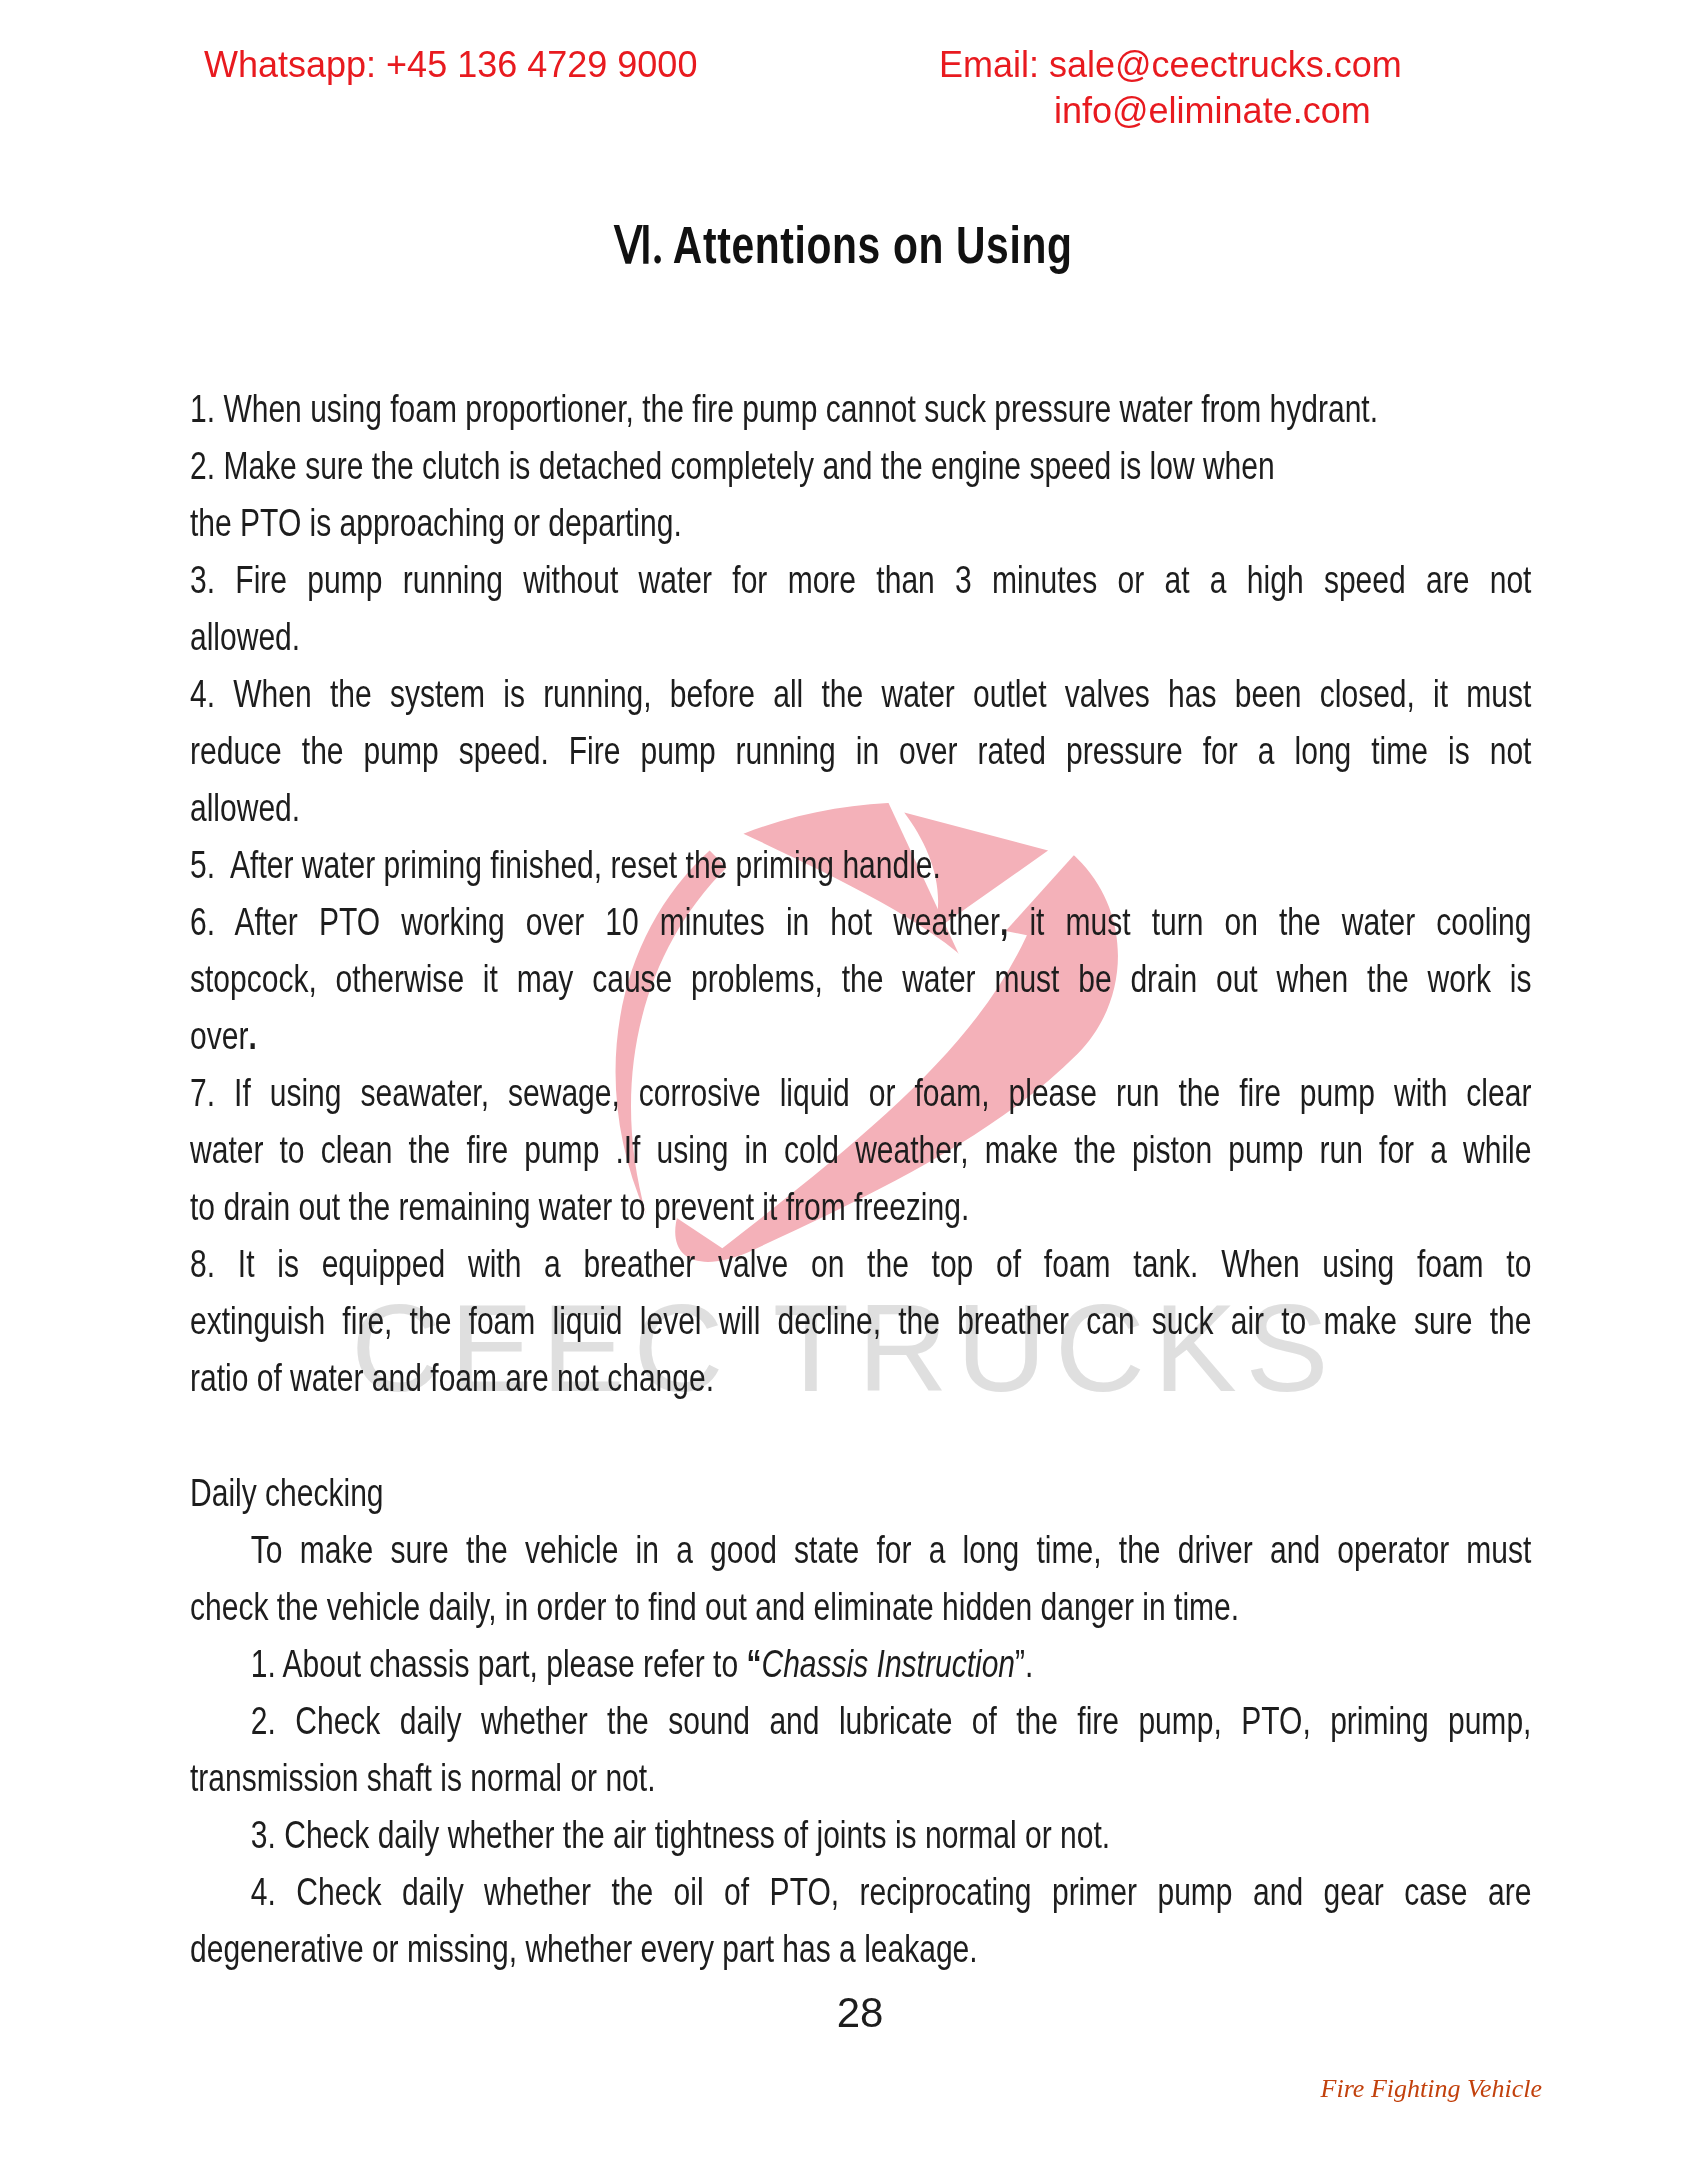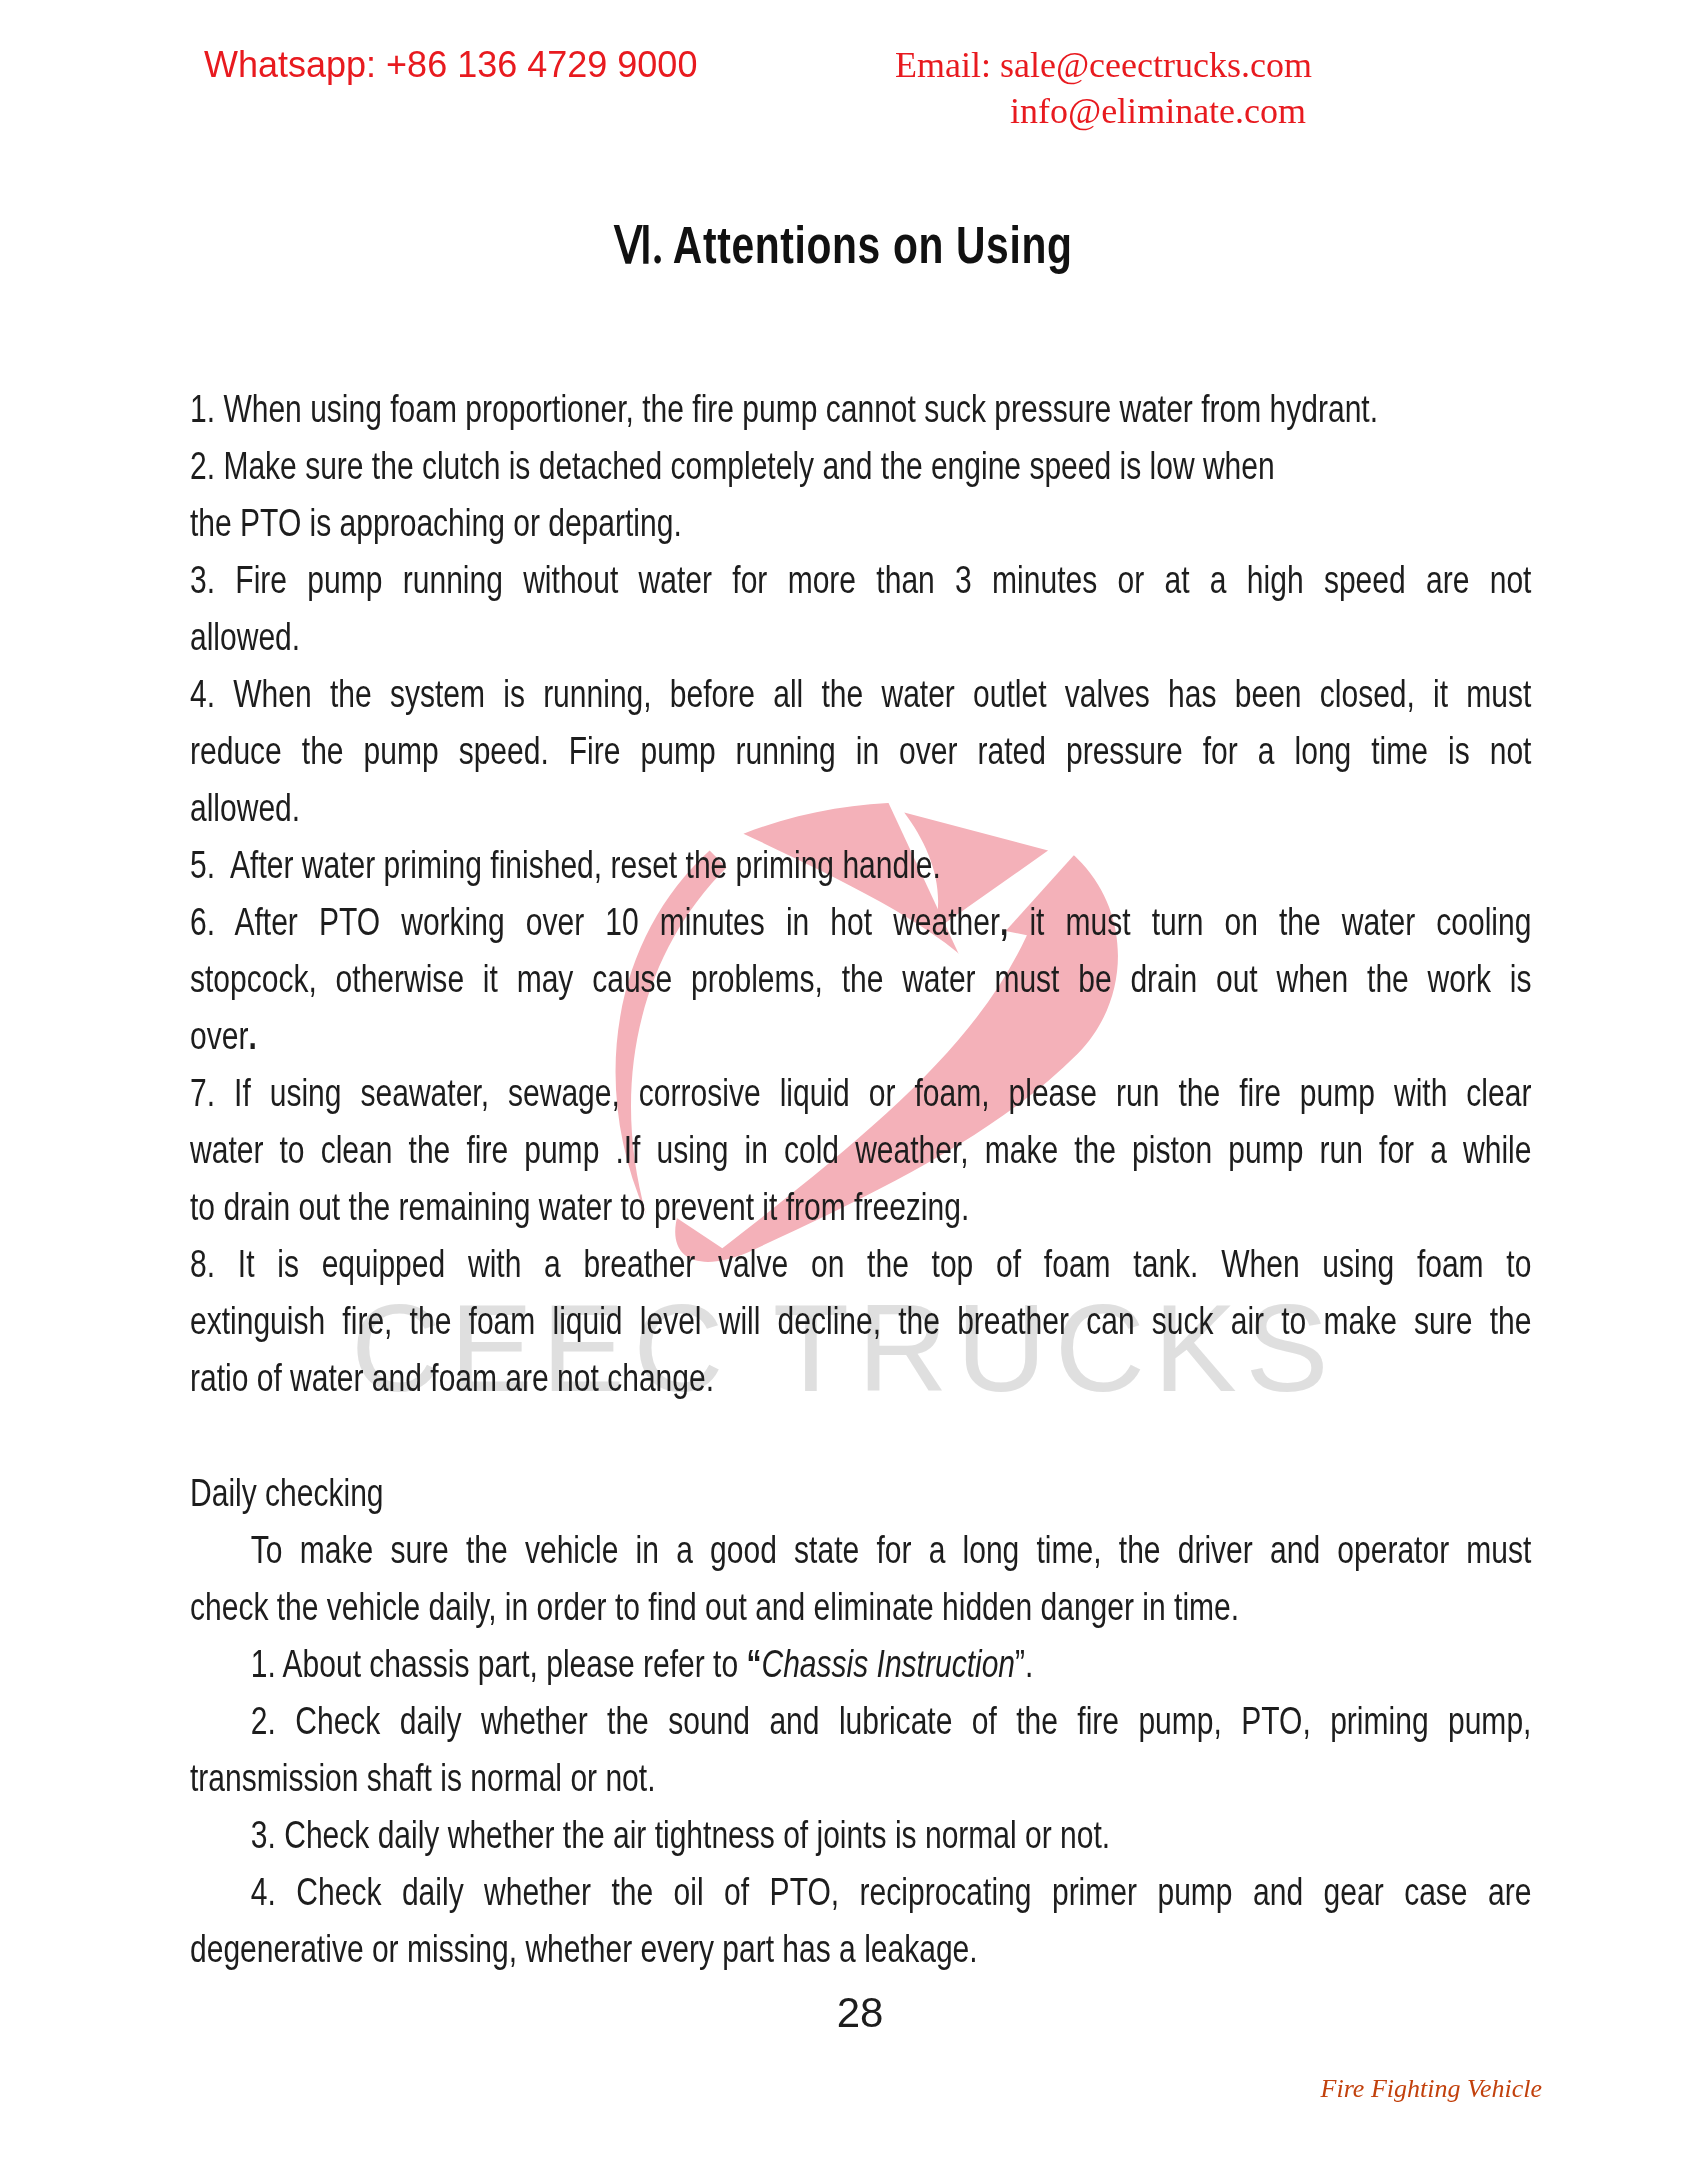--- a/index.html
+++ b/index.html
@@ -3,21 +3,21 @@
 <meta charset="utf-8">
 <style>
   html,body{margin:0;padding:0;background:#ffffff;}
   .page{position:relative;width:1687px;height:2183px;background:#ffffff;overflow:hidden;
         font-family:"Liberation Sans",sans-serif;color:#1d1d1d;}
 
   
   .hdr{position:absolute;top:42px;font-size:36px;line-height:46px;color:#e81a1f;white-space:nowrap;}
   .hdr-left{left:204px;}
   .hdr-left .l2{padding-left:209px;}
-  .hdr-right{left:895px;font-family:Liberation Serif, serif;}
+  .hdr-right{left:939px;}
   .hdr-right .l2{padding-left:115px;}
 
   
   .title{position:absolute;left:0;top:216px;width:1687px;text-align:center;white-space:nowrap;}
   .title-inner{display:inline-block;transform:scaleX(0.8);transform-origin:50% 50%;
                font-size:51px;font-weight:bold;letter-spacing:0.8px;color:#111;}
   .title-numeral{font-family:"Liberation Serif",serif;font-weight:bold;margin-right:11.8px;}
 
   
   .logo{position:absolute;left:570px;top:791px;width:550px;height:483px;}
@@ -43,21 +43,21 @@
           font-size:42px;color:#1d1d1d;}
   .brand{position:absolute;right:145px;top:2074px;font-family:"Liberation Serif",serif;
          font-style:italic;font-size:26px;color:#c2410c;white-space:nowrap;}
 </style>
 </head>
 <body>
 
 <div class="page">
 
   <div class="hdr hdr-left">
-    <div>Whatsapp: +86 136 4729 9000</div>
+    <div>Whatsapp: +45 136 4729 9000</div>
   </div>
 
   <div class="hdr hdr-right">
     <div>Email: sale@ceectrucks.com</div>
     <div class="l2">info@eliminate.com</div>
   </div>
 
   <div class="title">
     <span class="title-inner">
       <span class="title-numeral">Ⅵ.</span><span>Attentions on Using</span>

